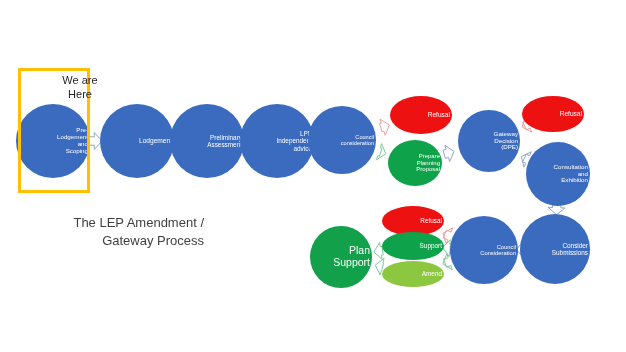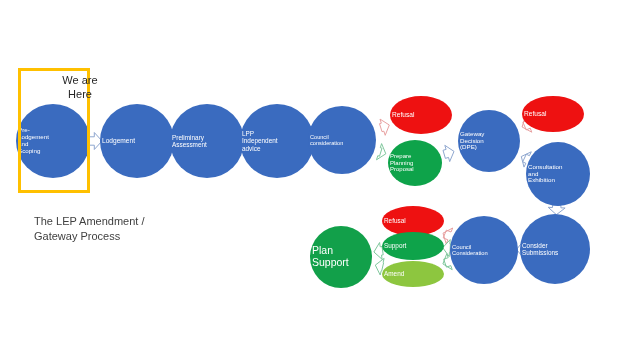--- a/index.html
+++ b/index.html
@@ -19,21 +19,21 @@
     position: absolute;
     left: 0; top: 0;
     width: 626px;
     height: 352px;
   }
   .node {
     position: absolute;
     display: flex;
     align-items: center;
     justify-content: center;
-    text-align: left;
+    text-align: right;
     color: #ffffff;
     line-height: 1.12;
     box-sizing: border-box;
     z-index: 3;
     pointer-events: auto;
   }
   .circle { border-radius: 50%; }
   .ellipse { border-radius: 50%; }
 
   .node span { display: block; width: 100%; padding: 0 2px; }
@@ -52,23 +52,23 @@
     color: #262626;
     font-size: 11px;
     line-height: 1.25;
     text-align: center;
     width: 74px;
   }
   #caption {
     position: absolute;
     z-index: 6;
     color: #3f3f3f;
-    font-size: 11px;
+    font-size: 13px;
     line-height: 1.35;
-    text-align: left;
+    text-align: right;
     width: 170px;
   }
   svg.arrows {
     position: absolute;
     left: 0; top: 0;
     width: 626px;
     height: 352px;
     z-index: 2;
     overflow: visible;
   }

